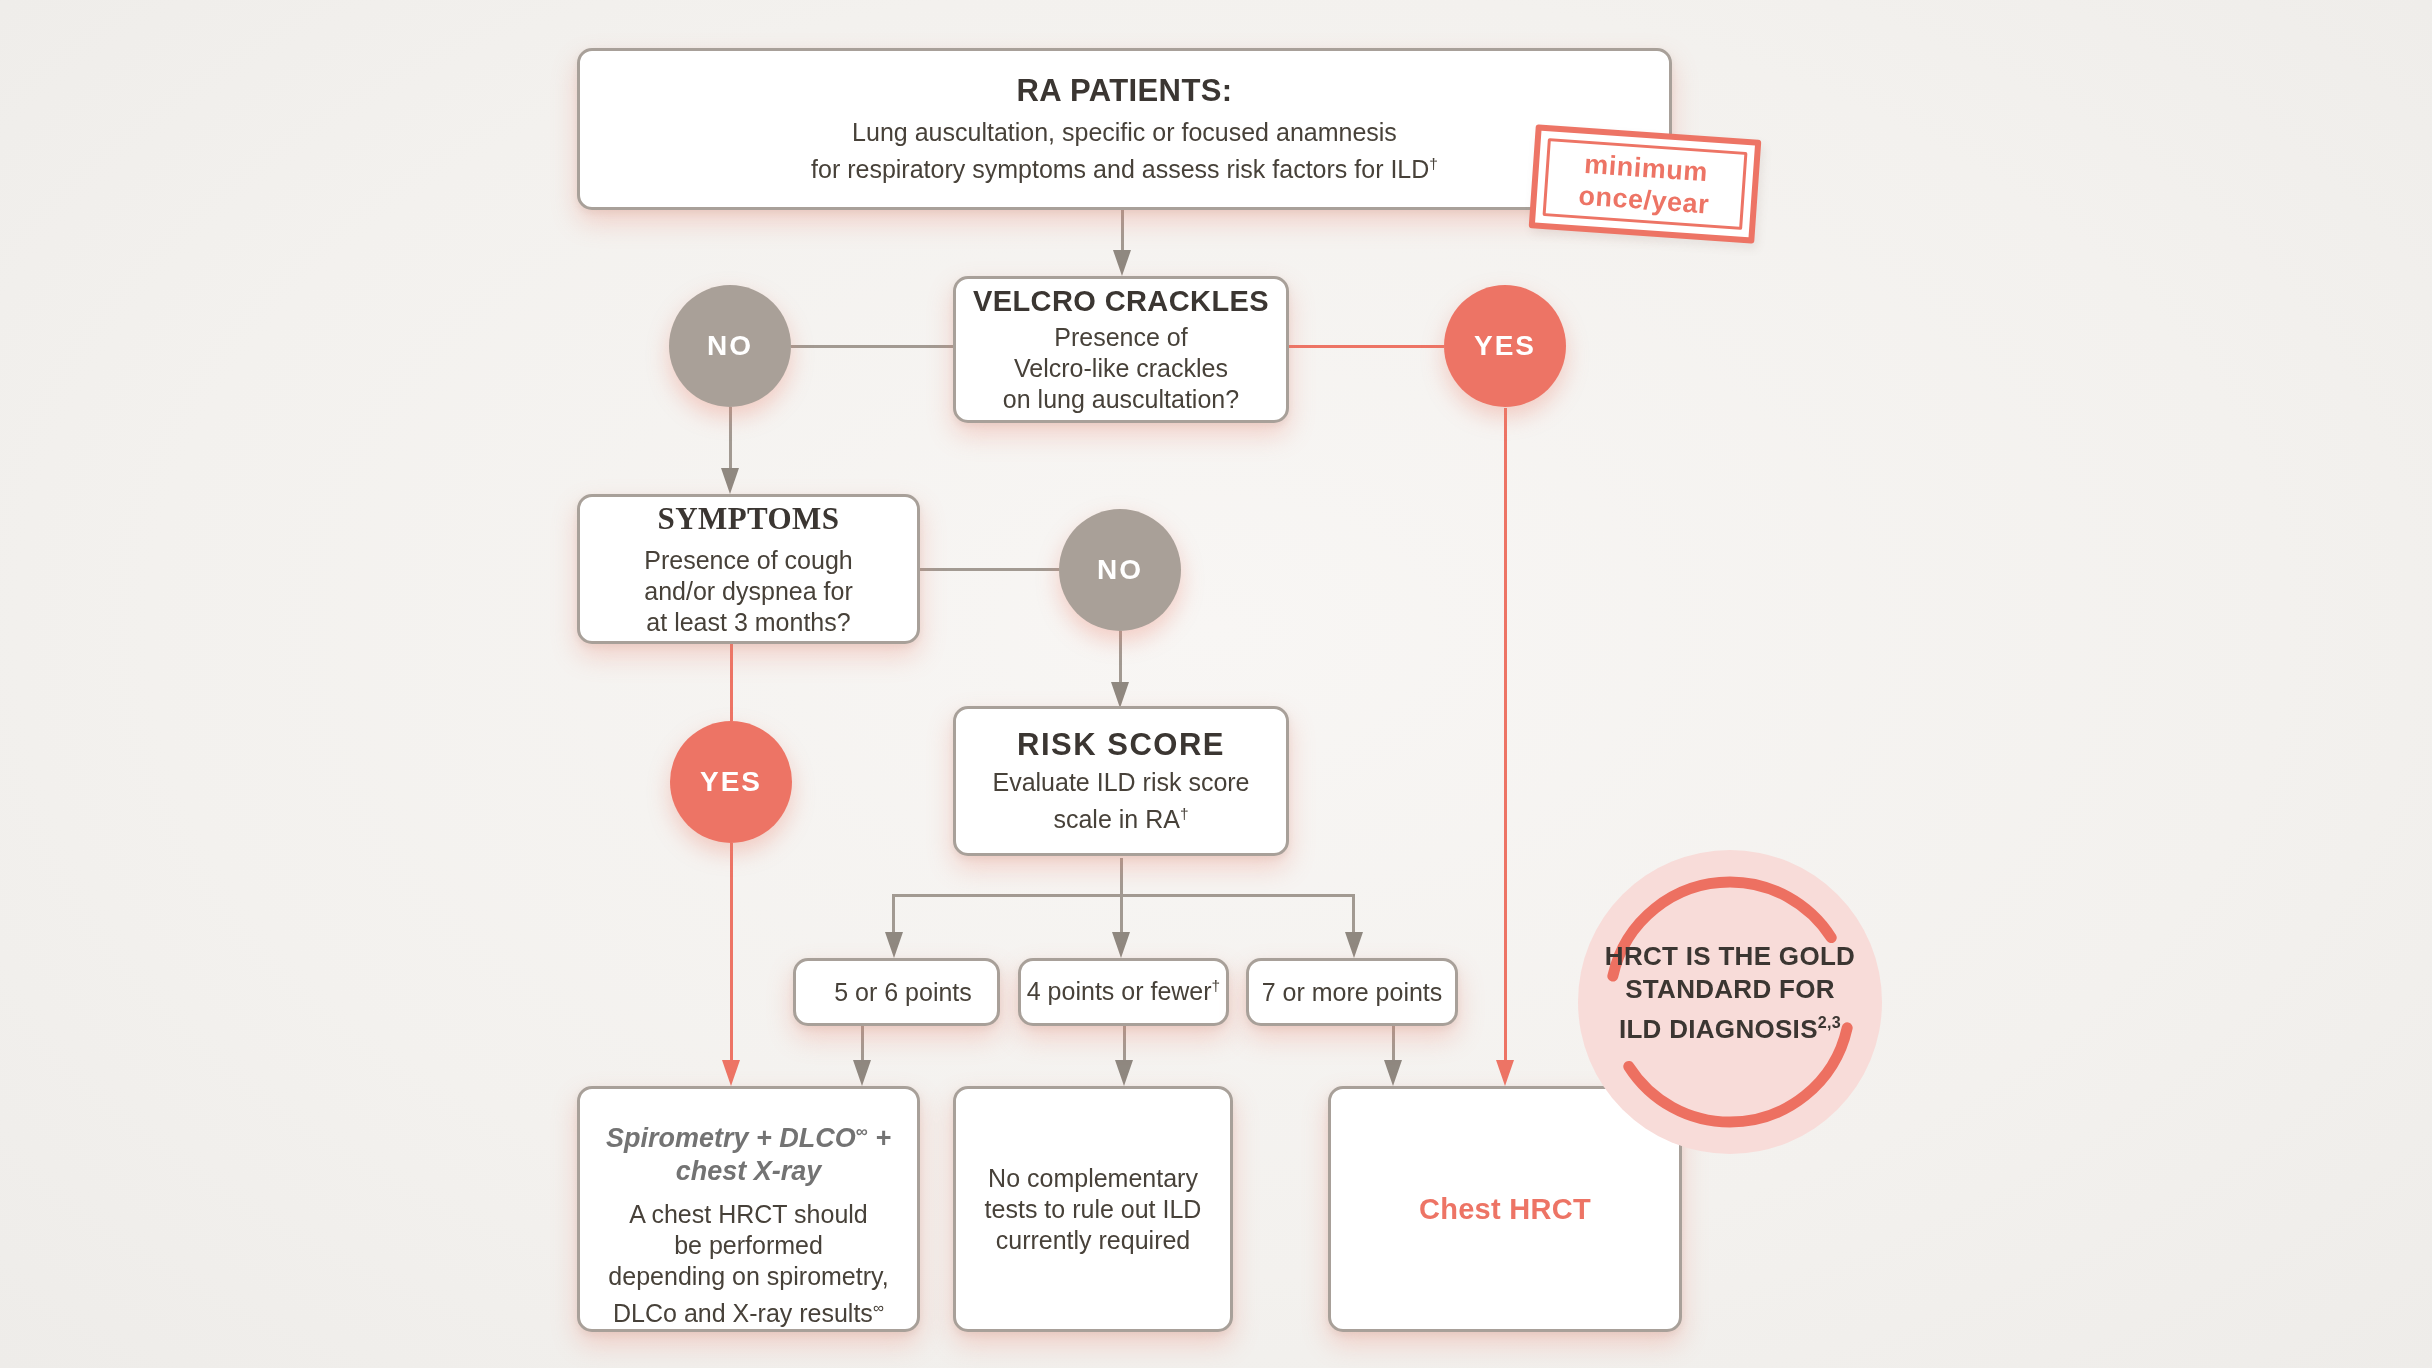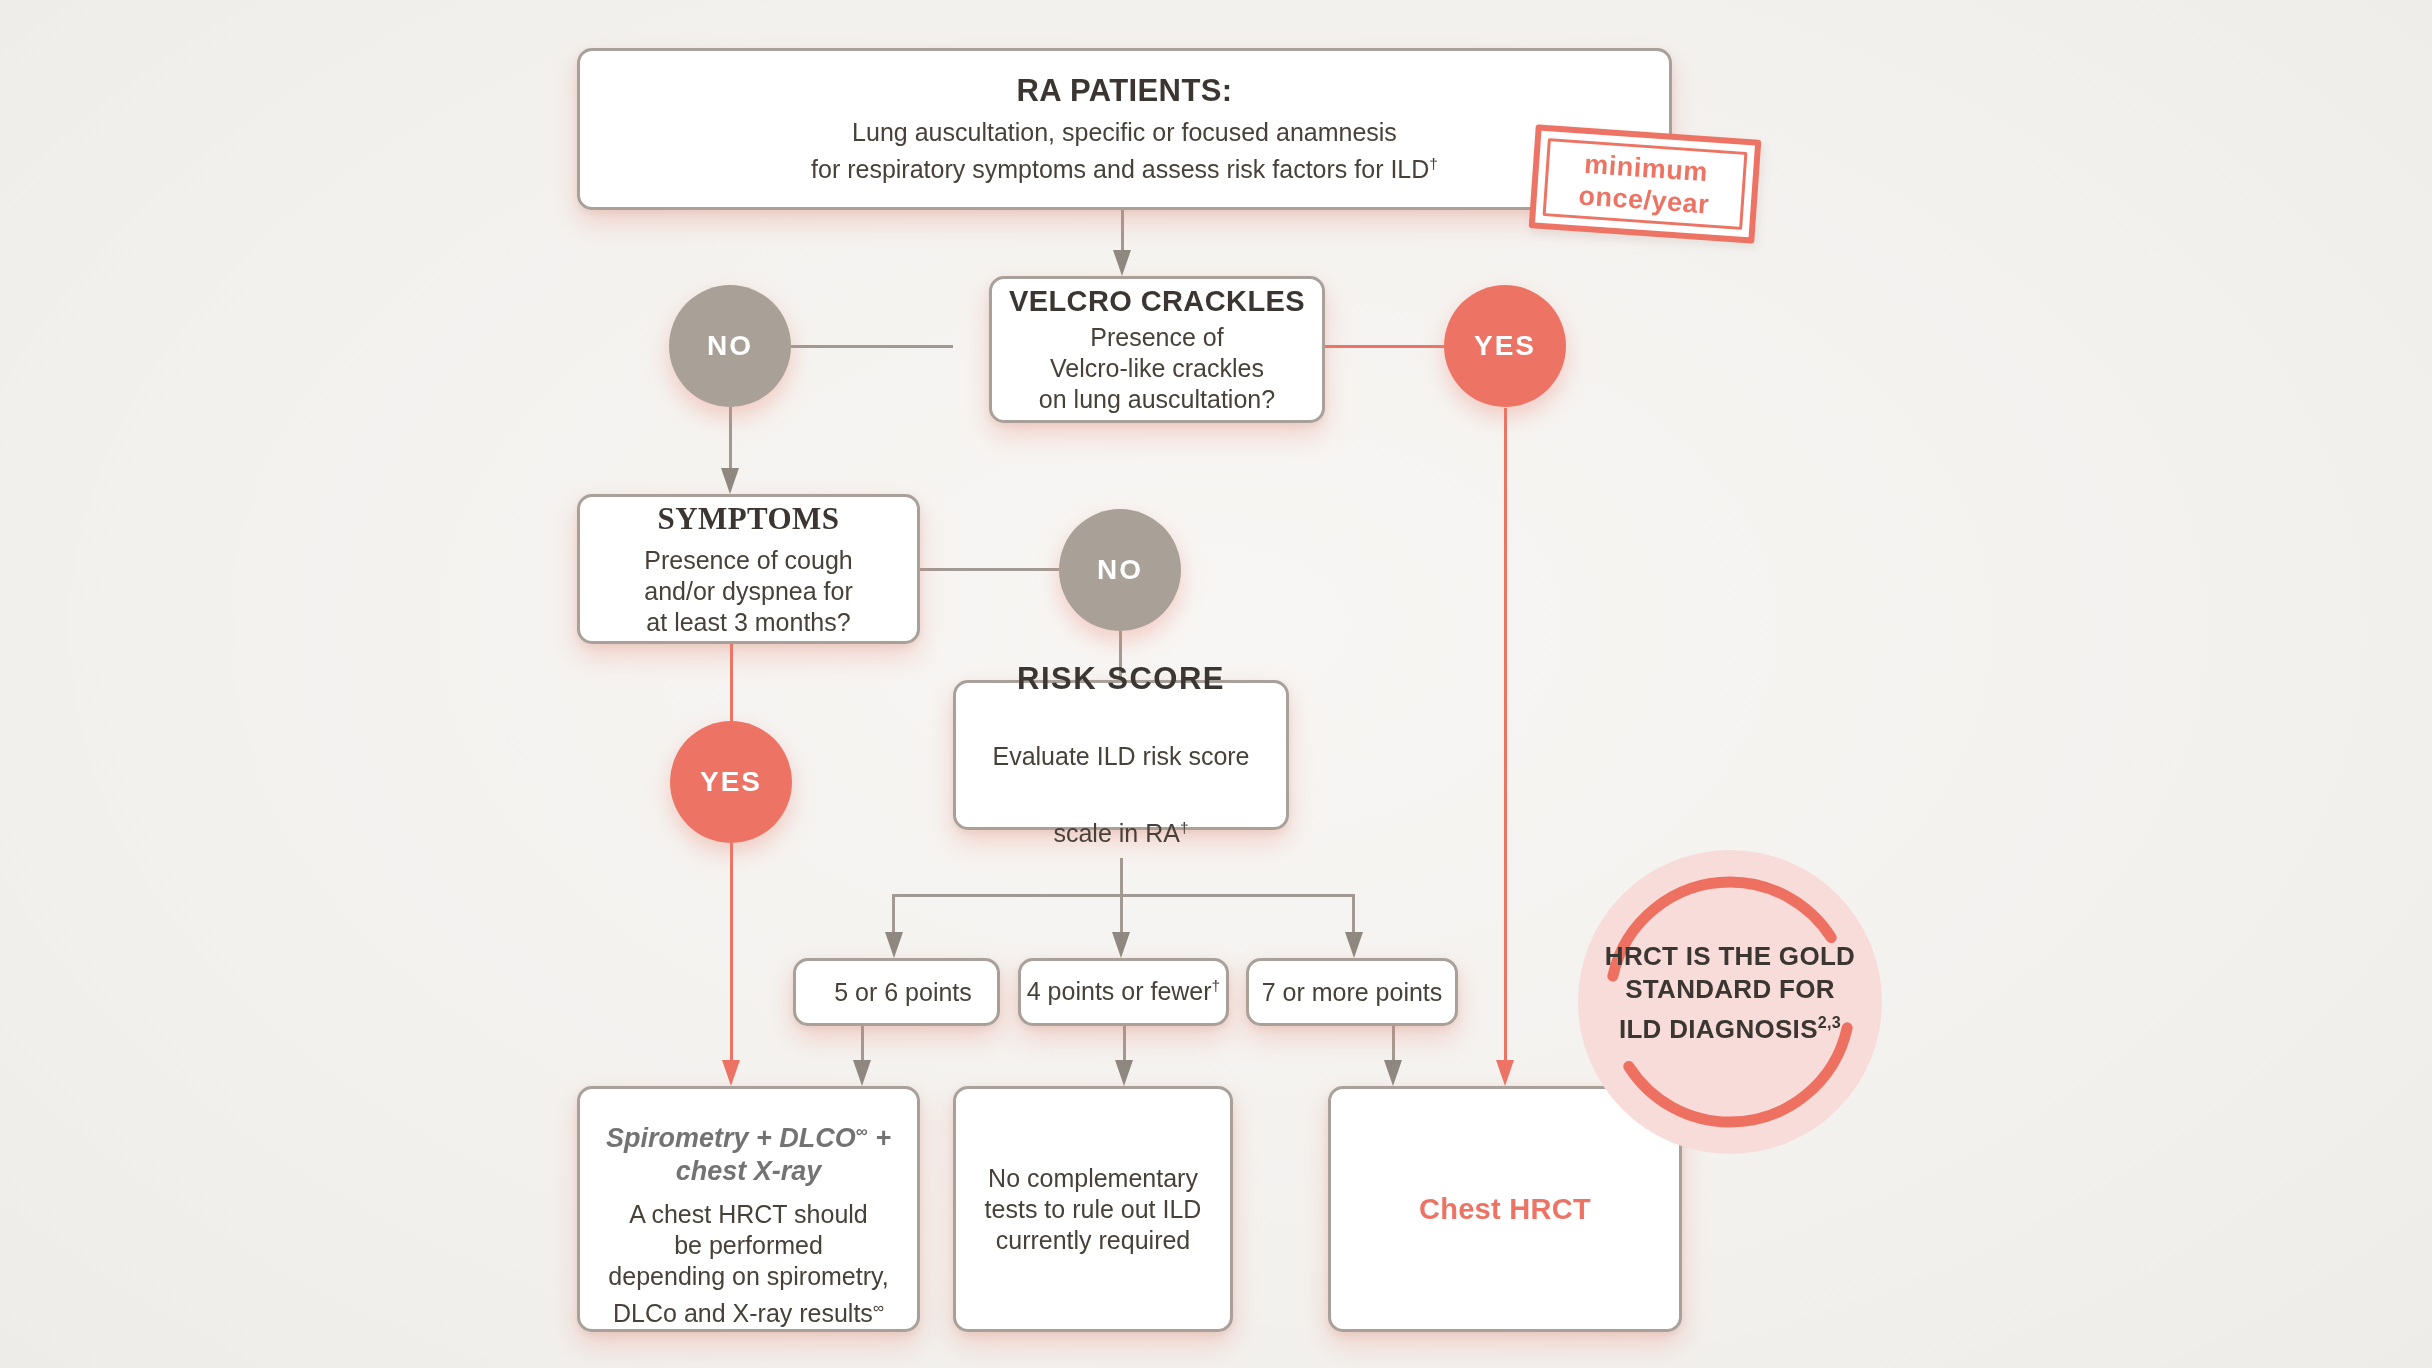--- a/index.html
+++ b/index.html
@@ -129,35 +129,35 @@
 
   <div class="vl sal" style="left:1504px;top:408px;height:652px;"></div>
   <div class="arr salmon" style="left:1496px;top:1060px;"></div>
 
   <div class="box" style="left:577px;top:48px;width:1095px;height:162px;">
     <div class="box-title">RA PATIENTS:</div>
     <div class="bl">Lung auscultation, specific or focused anamnesis</div>
     <div class="bl"><span>for respiratory symptoms and assess risk factors for ILD</span><sup>†</sup></div>
   </div>
 
-  <div class="box" style="left:953px;top:276px;width:336px;height:147px;margin-left:36px;">
+  <div class="box" style="left:953px;top:276px;width:336px;height:147px;">
     <div class="box-title" style="font-size:29px;margin-bottom:4px;">VELCRO CRACKLES</div>
     <div class="bl">Presence of</div>
     <div class="bl">Velcro-like crackles</div>
     <div class="bl">on lung auscultation?</div>
   </div>
 
   <div class="box" style="left:577px;top:494px;width:343px;height:150px;">
     <div class="box-title" style="font-family:Liberation Serif, serif;">SYMPTOMS</div>
     <div class="bl">Presence of cough</div>
     <div class="bl">and/or dyspnea for</div>
     <div class="bl">at least 3 months?</div>
   </div>
 
-  <div class="box" style="left:953px;top:680px;width:336px;height:150px;gap:40px;">
+  <div class="box" style="left:953px;top:706px;width:336px;height:150px;">
     <div class="box-title" style="letter-spacing:1.5px;margin-bottom:4px;">RISK SCORE</div>
     <div class="bl">Evaluate ILD risk score</div>
     <div class="bl"><span>scale in RA</span><sup>†</sup></div>
   </div>
 
   <div class="box" style="left:793px;top:958px;width:207px;height:68px;padding-left:13px;">
     <div class="pts">5 or 6 points</div>
   </div>
 
   <div class="box" style="left:1018px;top:958px;width:211px;height:68px;">

